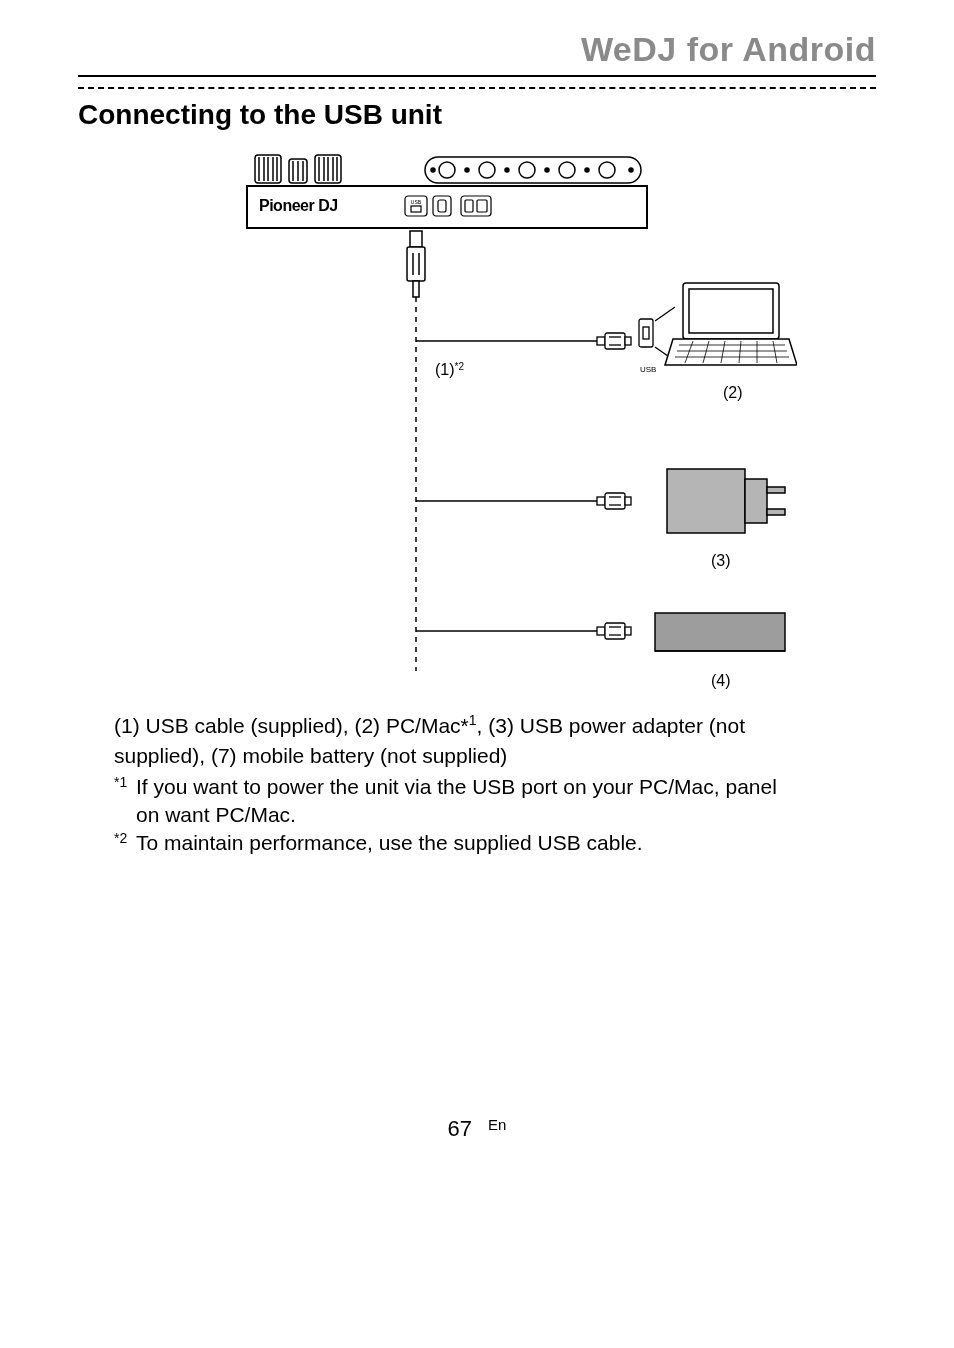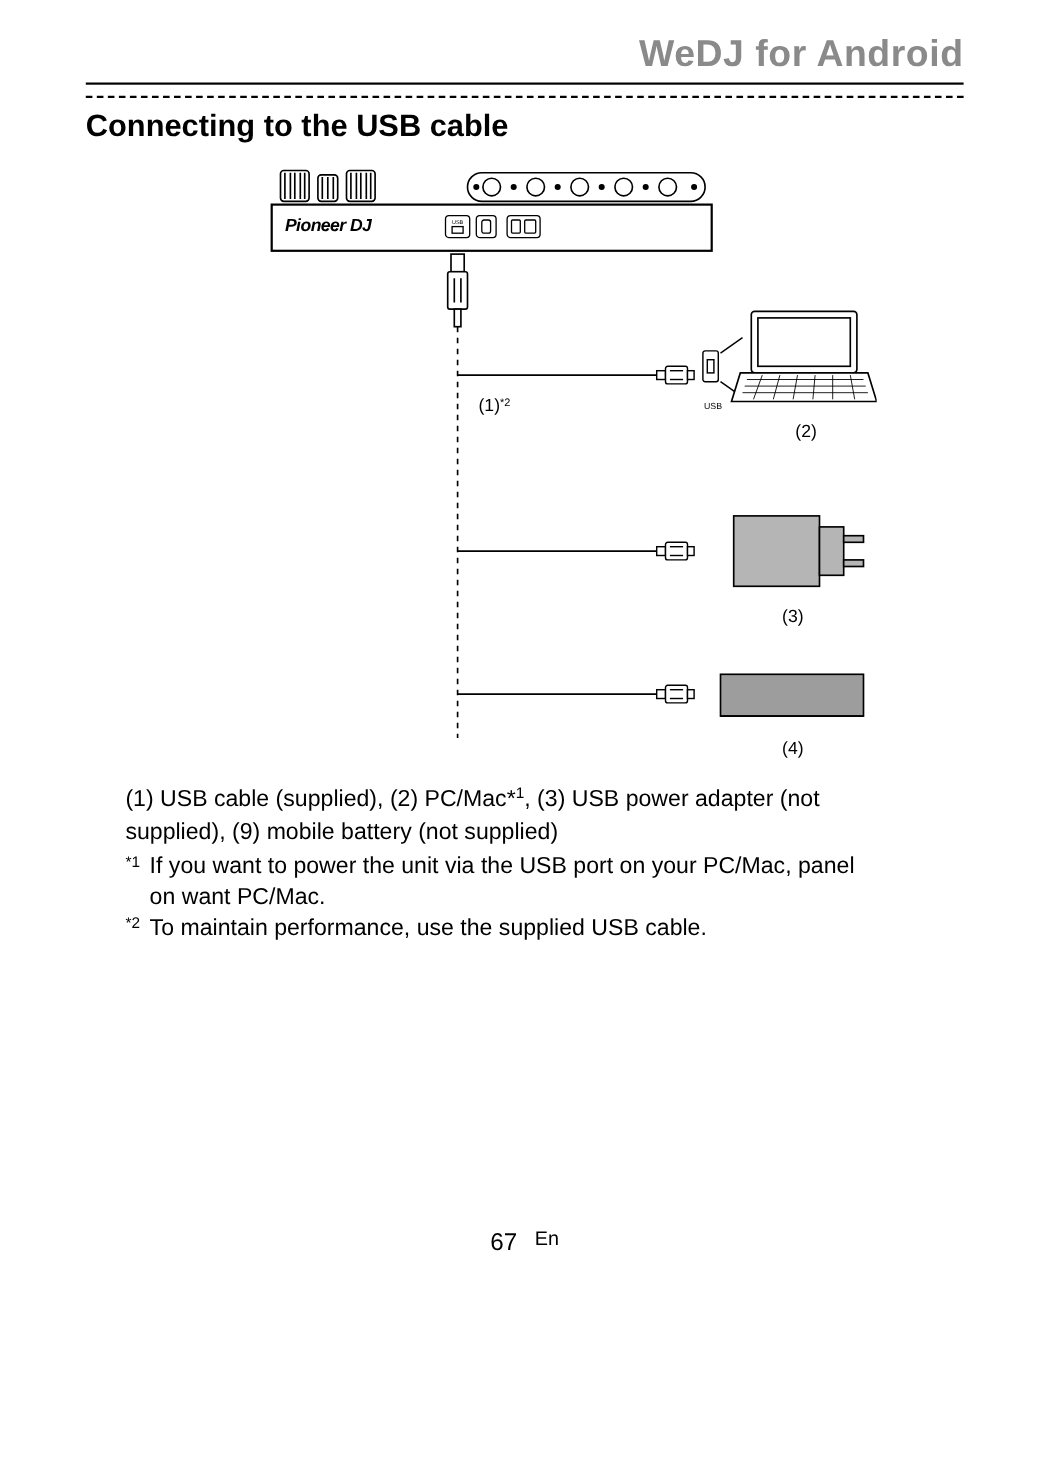--- a/index.html
+++ b/index.html
@@ -6,40 +6,40 @@
   html, body { width: 954px; height: 1348px; background: #fff; font-family: Arial, Helvetica, sans-serif; color: #000; }
   .page { position: relative; width: 954px; height: 1188px; padding: 30px 78px 0 78px; }
   .header { text-align: right; font-size: 34px; font-weight: bold; color: #8a8a8a; letter-spacing: 0.5px; margin-bottom: 6px; }
   .rule { border: none; border-top: 2px solid #000; margin-bottom: 10px; }
   .dashed { border: none; border-top: 2px dashed #000; margin-bottom: 10px; }
   .section-title { font-size: 28px; font-weight: bold; margin-bottom: 20px; }
   .subheading { font-size: 20px; font-weight: bold; margin-bottom: 8px; }
   .diagram { position: relative; width: 640px; height: 530px; margin: 0 auto 30px auto; }
   .diagram svg { position: absolute; inset: 0; }
   .diagram-label { position: absolute; font-size: 16px; color: #000; margin-top: 17px; }
-  .brand { position: absolute; font-family: Arial, sans-serif; font-style: italic; font-weight: bold; font-size: 16px; color: #000; letter-spacing: -0.5px;}
+  .brand { position: absolute; font-family: Arial, sans-serif; font-weight: bold; font-size: 16px; color: #000; letter-spacing: -0.5px;}
   .tiny { font-size: 8px; }
   .body-text { font-size: 21px; line-height: 1.35; margin-left: 36px; }
   .body-text p { margin-bottom: 2px; }
   .sup { font-size: 14px; vertical-align: super; }
   .note-row { display: flex; }
   .note-marker { font-size: 14px; vertical-align: super; min-width: 22px; }
   .note-text { flex: 1; }
   .footer { position: absolute; bottom: 46px; left: 0; width: 100%; text-align: center; }
   .page-num { font-size: 22px; }
-  .page-lang { font-size: 18px; vertical-align: top; margin-left: 16px;}
+  .page-lang { font-size: 15px; vertical-align: top; margin-left: 16px;}
 </style>
 </head>
 <body>
 
 <div class="page">
   <div class="header">WeDJ for Android</div>
   <hr class="rule">
   <hr class="dashed">
-  <div class="section-title">Connecting to the USB cable</div>
+  <div class="section-title">Connecting to the USB unit</div>
 
   <div class="diagram">
     <svg viewBox="0 0 640 530" width="640" height="530">
 
       <rect x="90" y="35" width="400" height="42" fill="#fff" stroke="#000" stroke-width="2"></rect>
 
       <g stroke="#000" stroke-width="1.5" fill="#fff">
 
         <g transform="translate(98,4)">
           <rect x="0" y="0" width="26" height="28" rx="3"></rect>
@@ -179,21 +179,21 @@
     </div>
     <div class="diagram-label" style="left:566px; top:216px;">(2)</div>
     <div class="diagram-label" style="left:554px; top:384px;">(3)</div>
     <div class="diagram-label" style="left:554px; top:504px;">(4)</div>
   </div>
 
   <div class="body-text">
     <p>
       <span>(1) USB cable (supplied), (2) PC/Mac*</span><span class="sup">1</span><span>, (3) USB power adapter (not</span>
     </p>
-    <p>supplied), (9) mobile battery (not supplied)</p>
+    <p>supplied), (7) mobile battery (not supplied)</p>
 
     <div class="note-row">
       <div class="note-marker">*1</div>
       <div class="note-text">
         <span>If you want to power the unit via the USB port on your PC/Mac, panel</span><br>
         <span>on want PC/Mac.</span>
       </div>
     </div>
     <div class="note-row">
       <div class="note-marker">*2</div>

